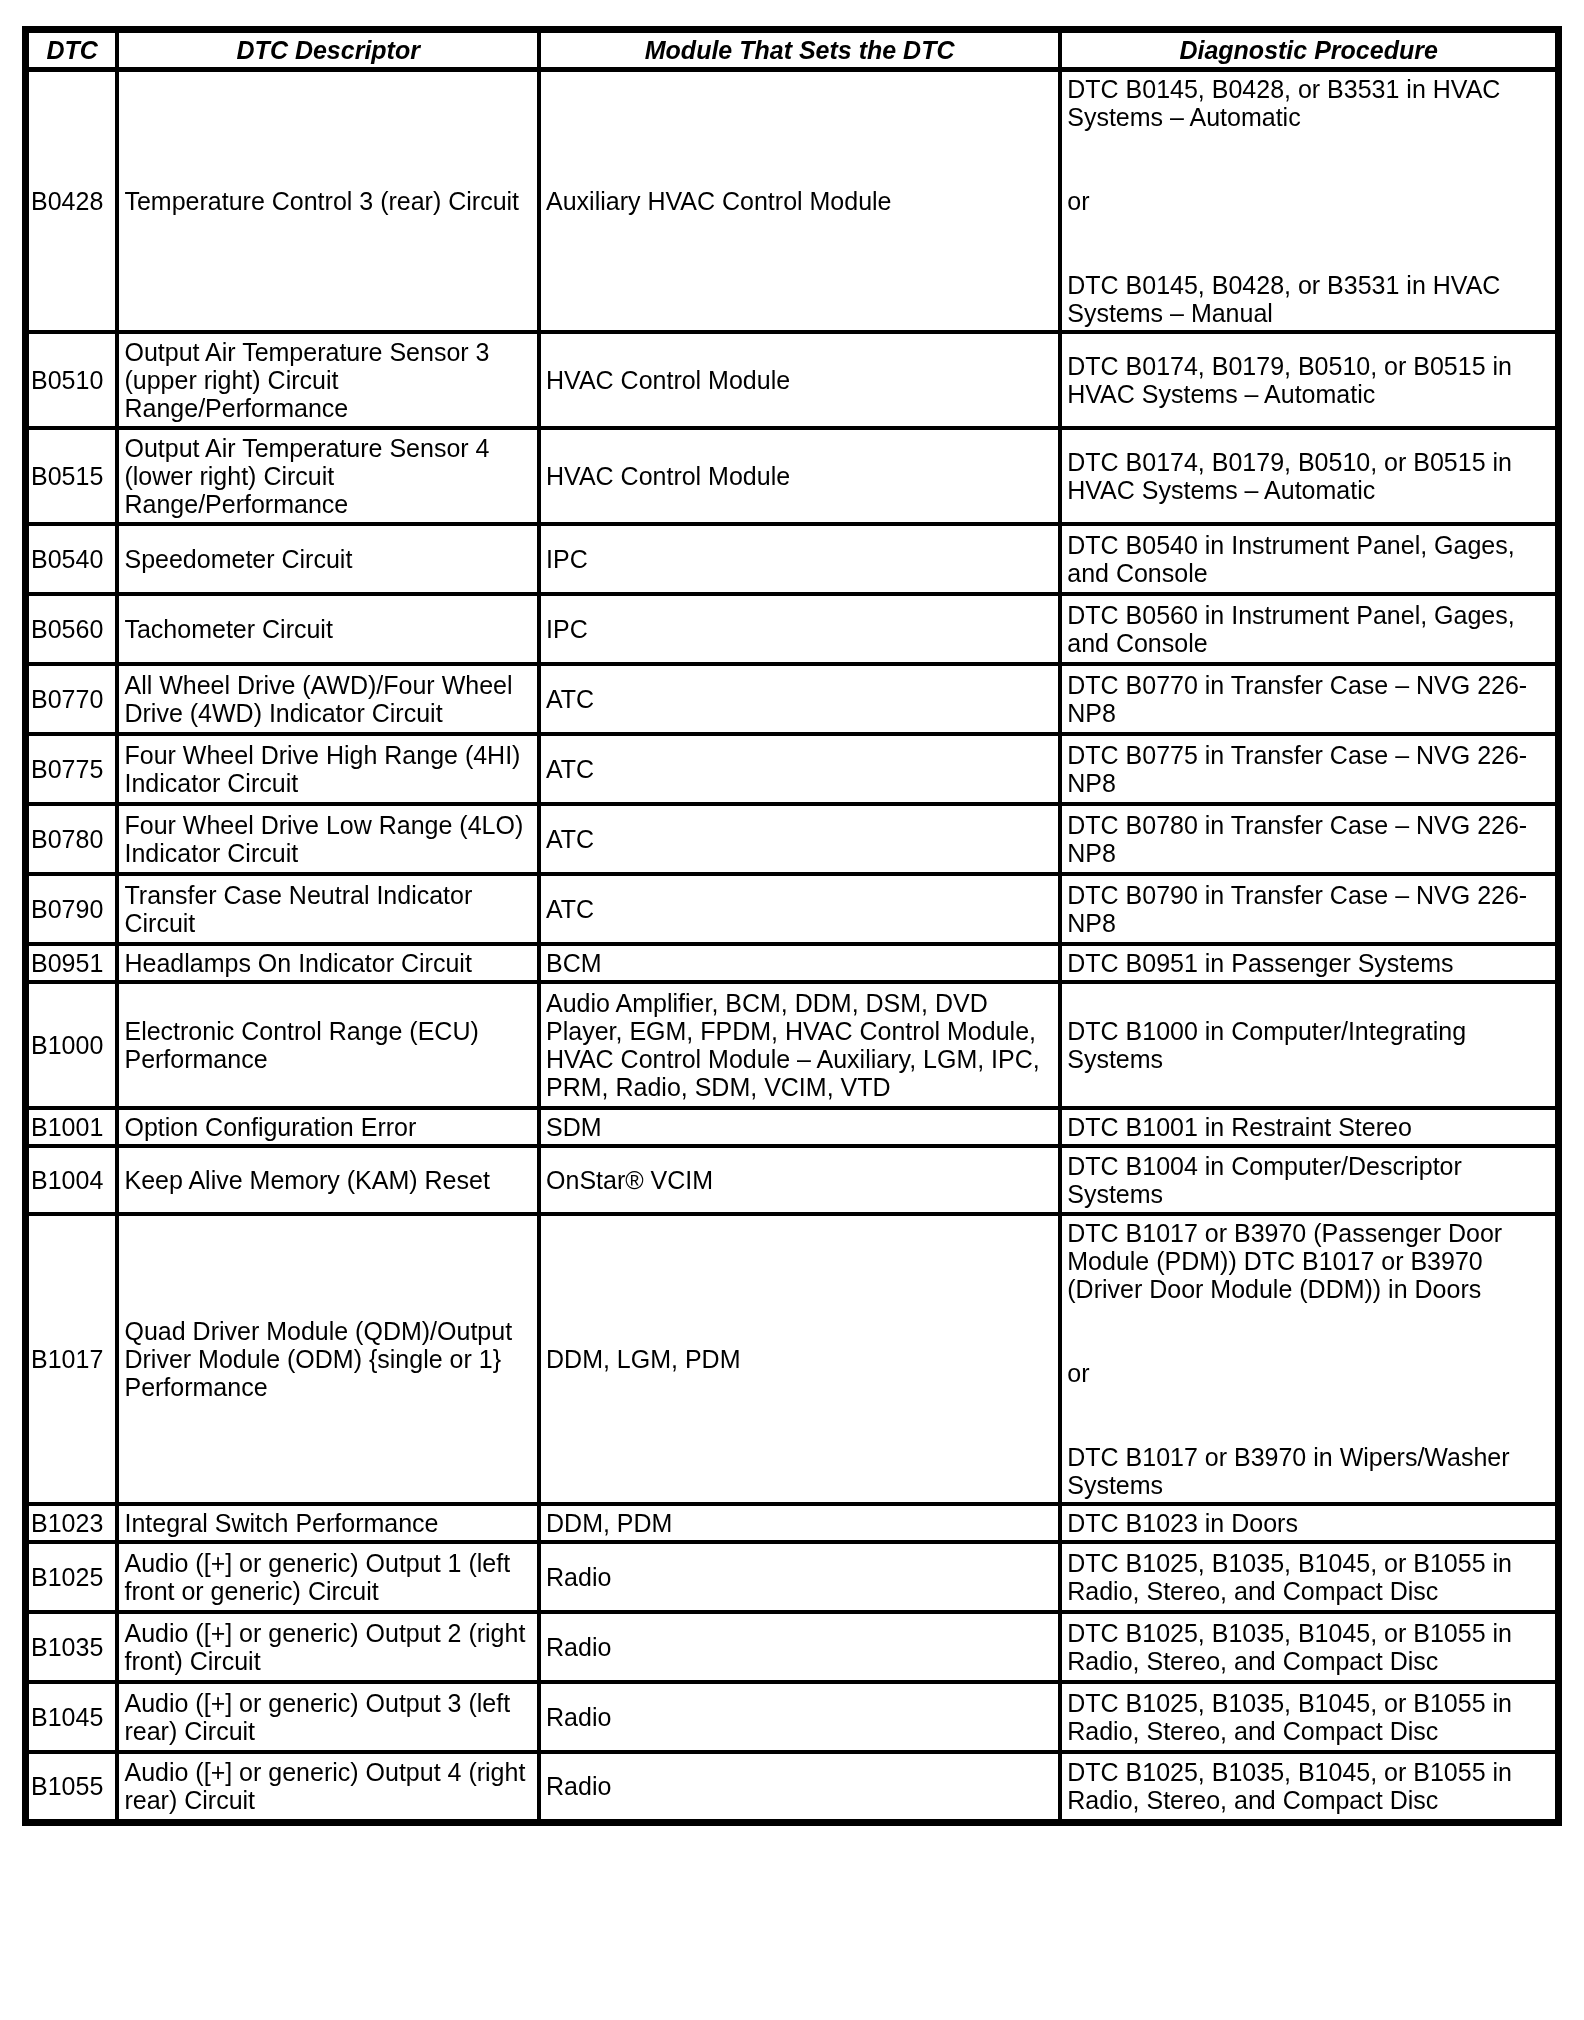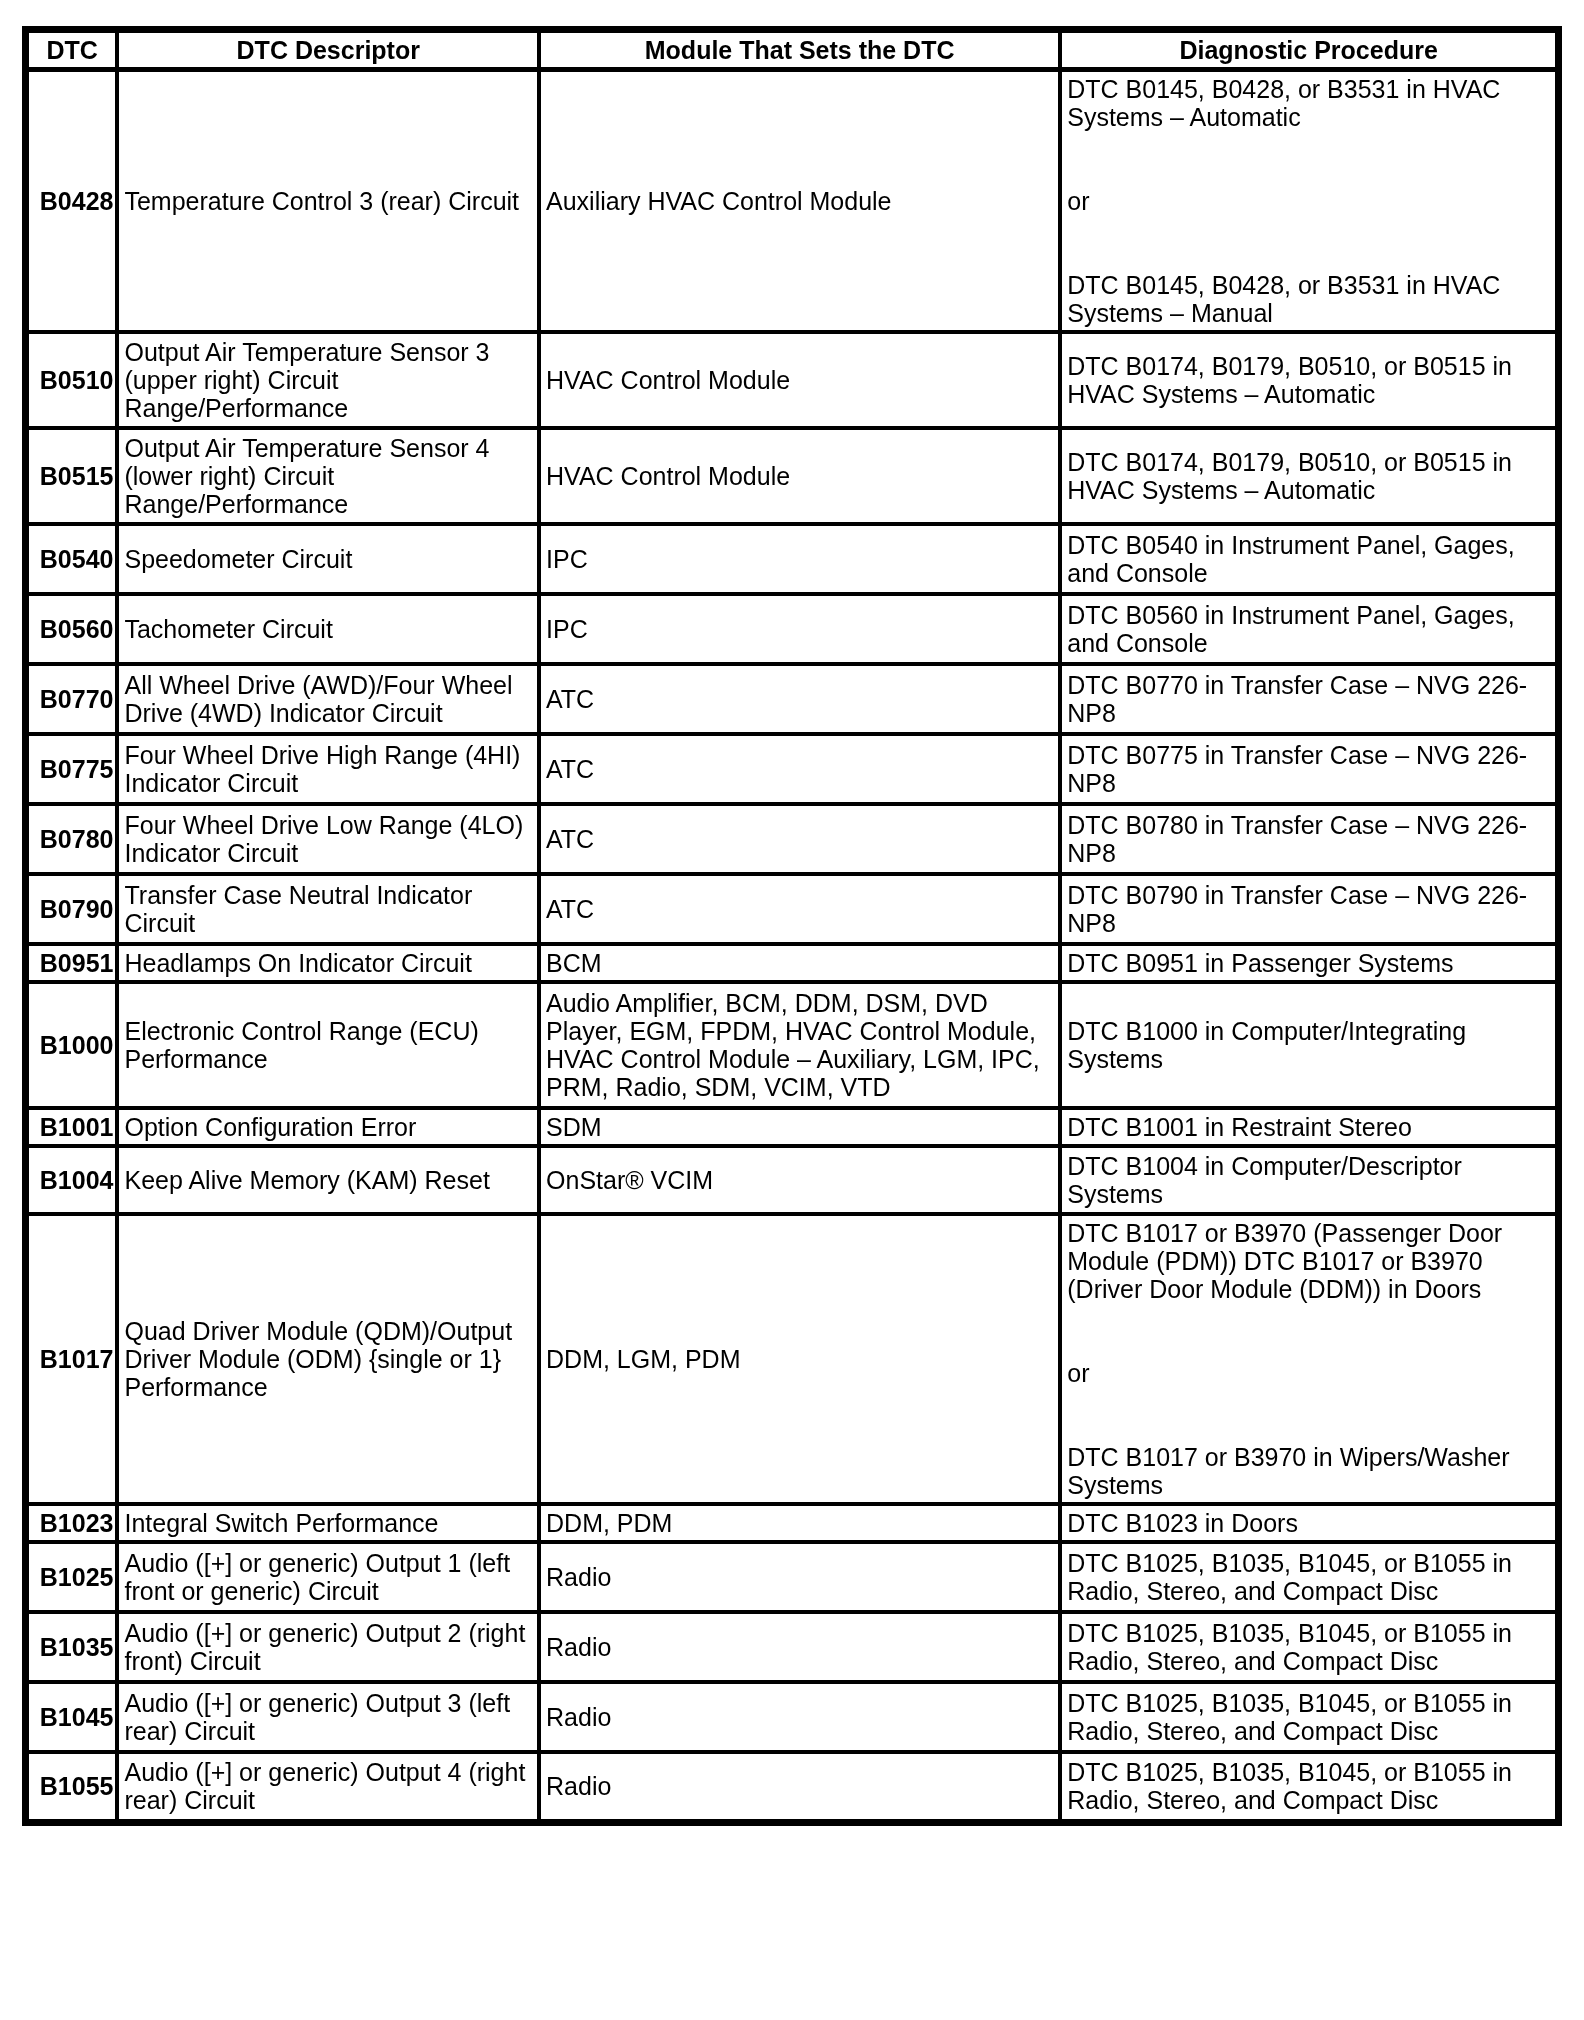--- a/index.html
+++ b/index.html
@@ -32,31 +32,31 @@
     border: 4px solid #000000;
     vertical-align: middle;
     box-sizing: border-box;
     overflow: hidden;
   }
   th {
     font-weight: bold;
     text-align: center;
     padding: 3px 4px;
     border-bottom-width: 5px;
+    font-style: italic;
   }
   td {
     text-align: left;
     padding: 3px 6px 3px 5px;
     white-space: pre-line;
   }
   td.code {
-    text-align: right;
+    text-align: left;
     padding: 3px 2px;
     white-space: nowrap;
-    font-weight: bold;
   }
 </style>
 </head>
 <body>
 
 <div class="page">
   <table class="dtc-table">
     <colgroup>
       <col class="c1">
         <col class="c2">

